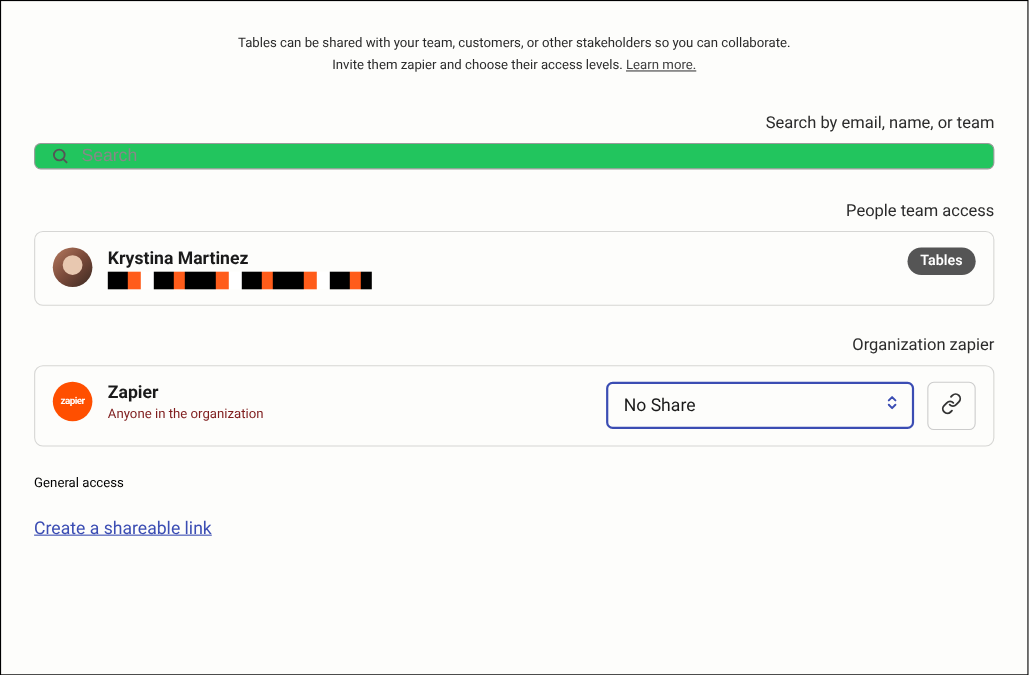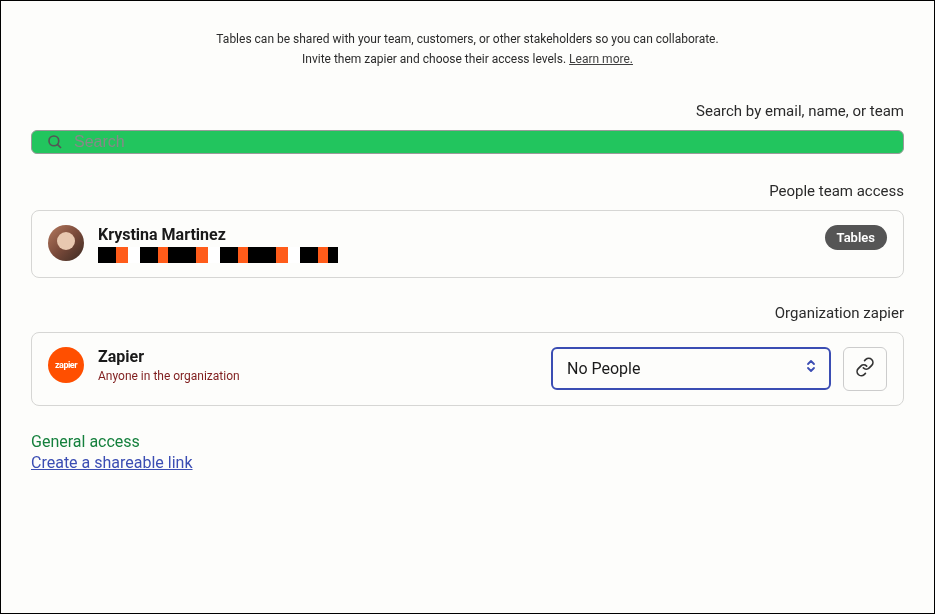--- a/index.html
+++ b/index.html
@@ -174,23 +174,23 @@
       height: 44px;
       border: 1px solid #ccc;
       border-radius: 6px;
       background: #fdfdfb;
       display: flex;
       align-items: center;
       justify-content: center;
       cursor: pointer;
     }
     .general-label {
-      font-size: 16px;
-      color: #15803d;
-      margin-bottom: 2px;
+      font-size: 12px;
+      color: #000000;
+      margin-bottom: 24px;
     }
     .share-link {
       color: #3b4db3;
       text-decoration: underline;
       font-size: 16px;
     }
   </style>
 </head>
 <body>
 
@@ -227,21 +227,21 @@
 <div class="section-label">Organization zapier</div>
 <div class="card">
   <div class="org-avatar">
     <span>zapier</span>
   </div>
   <div class="org-info">
     <div class="org-name">Zapier</div>
     <div class="org-desc">Anyone in the organization</div>
   </div>
   <div class="access-select">
-    <span>No People</span>
+    <span>No Share</span>
     <span class="select-carets">
       <svg width="12" height="18" viewBox="0 0 12 18" fill="none" stroke="#3b4db3" stroke-width="1.8" stroke-linecap="round" stroke-linejoin="round">
         <polyline points="3,7 6,4 9,7"></polyline>
         <polyline points="3,11 6,14 9,11"></polyline>
       </svg>
     </span>
   </div>
   <button class="link-button">
     <span>
       <svg width="20" height="20" viewBox="0 0 24 24" fill="none" stroke="#333" stroke-width="2" stroke-linecap="round" stroke-linejoin="round">

